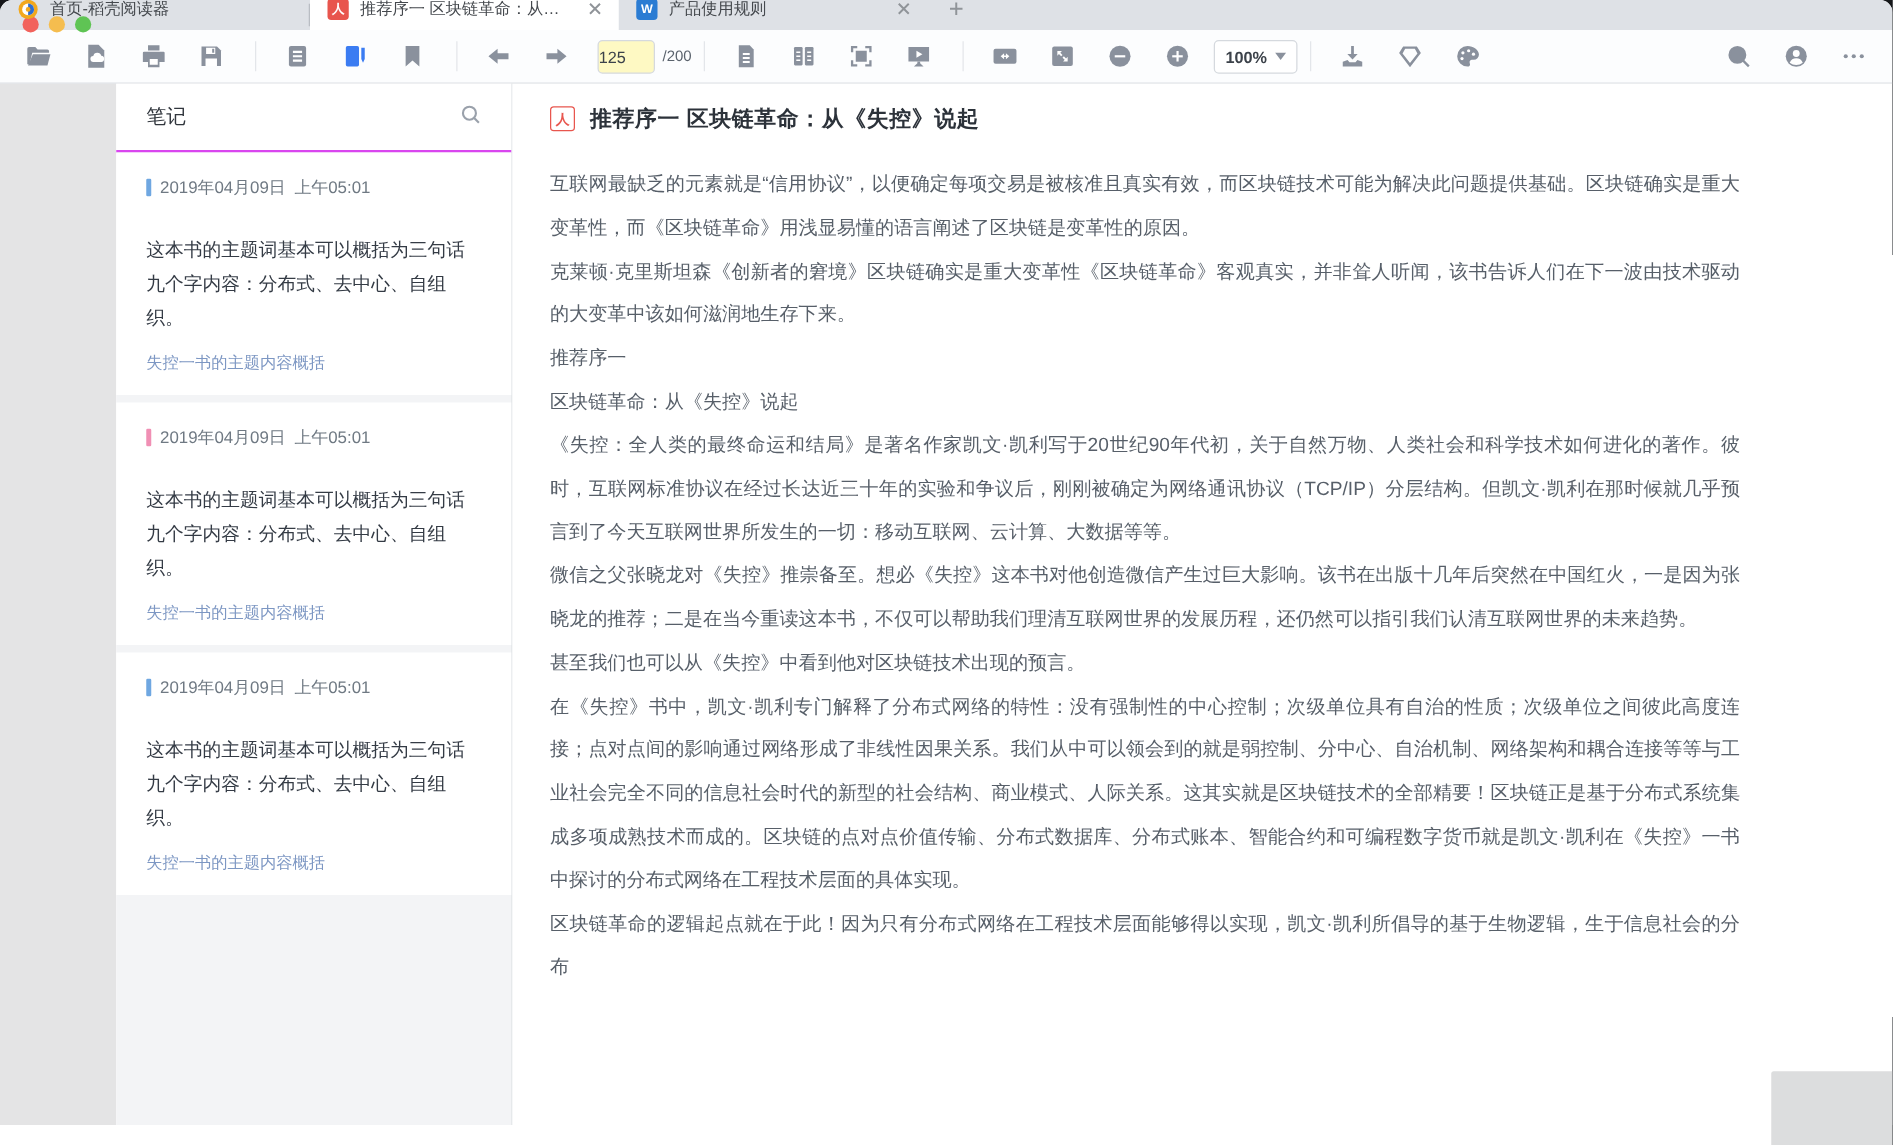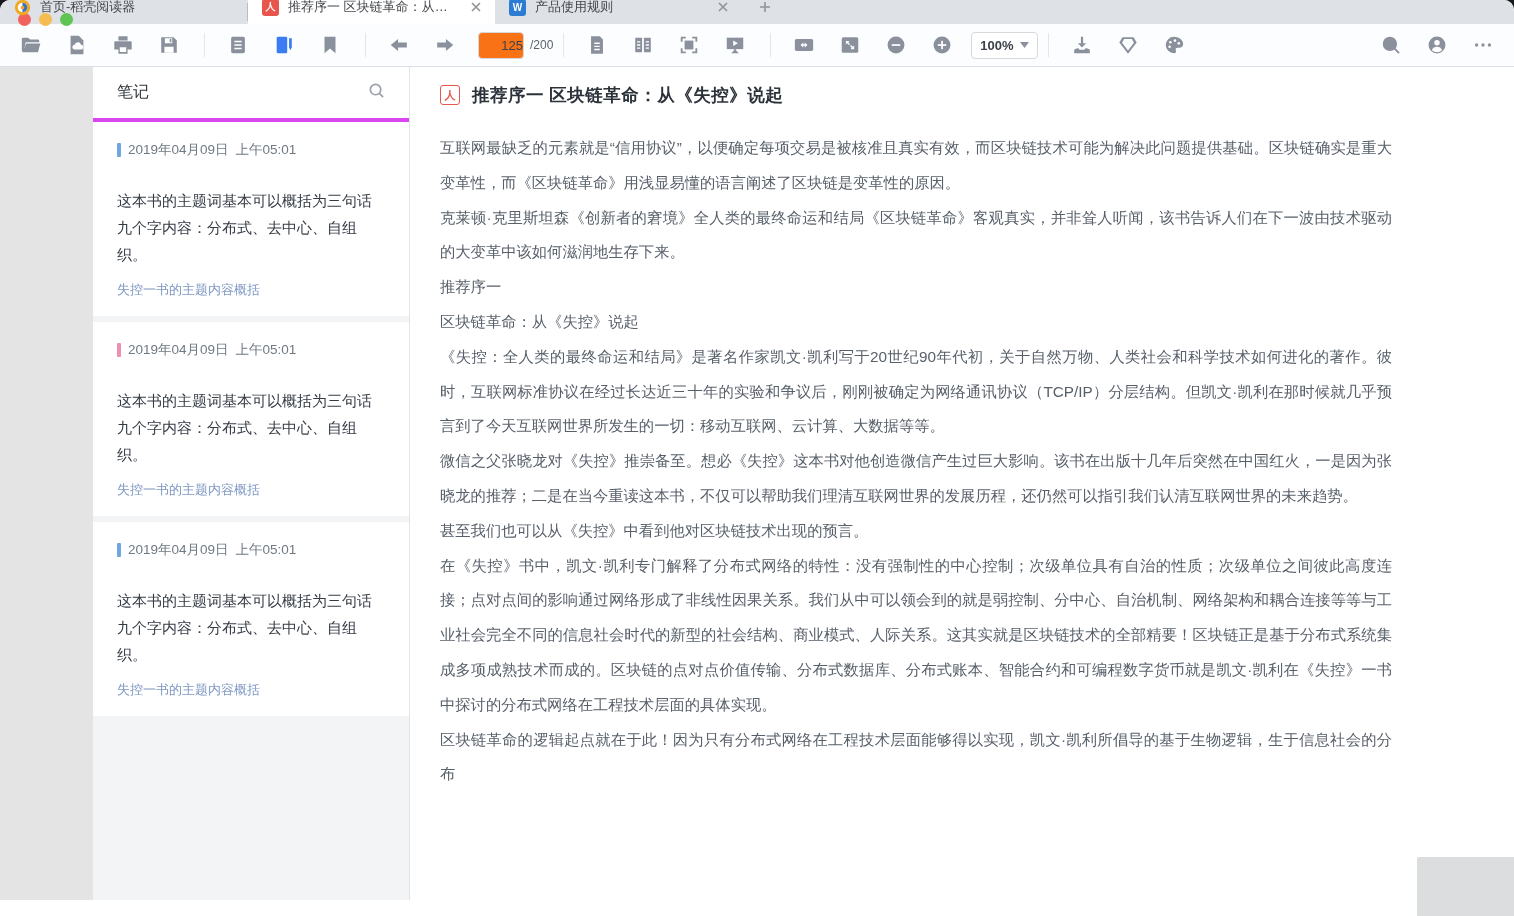--- a/index.html
+++ b/index.html
@@ -22,31 +22,31 @@
   .favicon { width:17px; height:17px; flex:none; display:flex; align-items:center; justify-content:center; }
   .fav-pdf { background:#e8554d; border-radius:3px; color:#fff; font-size:10px; font-weight:bold; }
   .fav-word { background:#2b7cd3; border-radius:3px; color:#fff; font-size:10px; font-weight:bold; }
 
   
   .toolbar { height:43px; background:#fcfdfe; border-bottom:1px solid #dcdfe3; display:flex; align-items:center; padding:0 14px; }
   .tbtn { width:34px; height:32px; display:flex; align-items:center; justify-content:center; border-radius:4px; flex:none; margin-right:12px; }
   .tbtn svg { width:22px; height:22px; fill:#8a919d; }
   .tbtn.blue svg { fill:#3b7cf2; }
   .sep { width:1px; height:24px; background:#e3e6ea; margin:0 16px 0 6px; flex:none; }
-  .pagebox { width:46px; height:27px; border:1px solid #d5d9de; border-radius:4px; background:#f97316; text-align:right; font-size:13px; color:#3c424a; margin:0 6px 0 4px; font-family:"Liberation Sans",sans-serif; }
+  .pagebox { width:46px; height:27px; border:1px solid #d5d9de; border-radius:4px; background:#fef9c3; text-align:left; font-size:13px; color:#3c424a; margin:0 6px 0 4px; font-family:"Liberation Sans",sans-serif; }
   .pagetotal { font-size:12px; color:#5a626c; margin-right:4px; }
   .zoombox { height:27px; border:1px solid #d5d9de; border-radius:4px; background:#fff; display:flex; align-items:center; padding:0 8px; gap:6px; font-size:13px; color:#3c424a; margin-right:4px; flex:none;font-weight:bold; }
   .zoombox svg { width:9px; height:6px; fill:#8a919d; }
   .spacer { flex:1; }
 
   
   .content { display:flex; height:833px; }
   .gutter { width:93px; background:#e4e4e5; flex:none; }
   .sidebar { width:317px; background:#f3f4f6; border-right:1px solid #e2e5e8; flex:none; display:flex; flex-direction:column; }
-  .side-head { height:55px; background:#fff; border-bottom:4px solid #d946ef; display:flex; align-items:center; justify-content:space-between; padding:0 24px; }
+  .side-head { height:55px; background:#fff; border-bottom:2px solid #d946ef; display:flex; align-items:center; justify-content:space-between; padding:0 24px; }
   .side-title { font-size:16px; color:#31363d; }
   .side-search svg { width:17px; height:17px; fill:none; stroke:#9aa1ab; stroke-width:1.8; }
   .note { background:#fff; padding:19px 24px 17px; margin-bottom:6px; }
   .note-date { display:flex; align-items:center; gap:7px; font-size:13.5px; color:#6f7983; margin-bottom:11px; }
   .marker { width:4px; height:14px; border-radius:1px; flex:none; }
   .note-body { font-size:15px; line-height:27px; color:#343b45; margin-bottom:13px;margin-top:28px; }
   .note-sum { font-size:13px; color:#7d97c3; }
 
   
   .doc { flex:1; background:#fff; overflow:hidden; padding:16px 0 0 30px; }
@@ -325,21 +325,21 @@
       </div>
     </aside>
 
     <main class="doc">
       <div class="doc-head">
         <span class="pdf-badge">人</span>
         <span class="doc-title">推荐序一 区块链革命：从《失控》说起</span>
       </div>
       <div class="doc-body">
         <p>互联网最缺乏的元素就是“信用协议”，以便确定每项交易是被核准且真实有效，而区块链技术可能为解决此问题提供基础。区块链确实是重大变革性，而《区块链革命》用浅显易懂的语言阐述了区块链是变革性的原因。</p>
-        <p>克莱顿·克里斯坦森《创新者的窘境》全人类的最终命运和结局《区块链革命》客观真实，并非耸人听闻，该书告诉人们在下一波由技术驱动的大变革中该如何滋润地生存下来。</p>
+        <p>克莱顿·克里斯坦森《创新者的窘境》区块链确实是重大变革性《区块链革命》客观真实，并非耸人听闻，该书告诉人们在下一波由技术驱动的大变革中该如何滋润地生存下来。</p>
         <p>推荐序一</p>
         <p>区块链革命：从《失控》说起</p>
         <p>《失控：全人类的最终命运和结局》是著名作家凯文·凯利写于20世纪90年代初，关于自然万物、人类社会和科学技术如何进化的著作。彼时，互联网标准协议在经过长达近三十年的实验和争议后，刚刚被确定为网络通讯协议（TCP/IP）分层结构。但凯文·凯利在那时候就几乎预言到了今天互联网世界所发生的一切：移动互联网、云计算、大数据等等。</p>
         <p>微信之父张晓龙对《失控》推崇备至。想必《失控》这本书对他创造微信产生过巨大影响。该书在出版十几年后突然在中国红火，一是因为张晓龙的推荐；二是在当今重读这本书，不仅可以帮助我们理清互联网世界的发展历程，还仍然可以指引我们认清互联网世界的未来趋势。</p>
         <p>甚至我们也可以从《失控》中看到他对区块链技术出现的预言。</p>
         <p>在《失控》书中，凯文·凯利专门解释了分布式网络的特性：没有强制性的中心控制；次级单位具有自治的性质；次级单位之间彼此高度连接；点对点间的影响通过网络形成了非线性因果关系。我们从中可以领会到的就是弱控制、分中心、自治机制、网络架构和耦合连接等等与工业社会完全不同的信息社会时代的新型的社会结构、商业模式、人际关系。这其实就是区块链技术的全部精要！区块链正是基于分布式系统集成多项成熟技术而成的。区块链的点对点价值传输、分布式数据库、分布式账本、智能合约和可编程数字货币就是凯文·凯利在《失控》一书中探讨的分布式网络在工程技术层面的具体实现。</p>
         <p>区块链革命的逻辑起点就在于此！因为只有分布式网络在工程技术层面能够得以实现，凯文·凯利所倡导的基于生物逻辑，生于信息社会的分布</p>
       </div>
     </main>
   </div>

